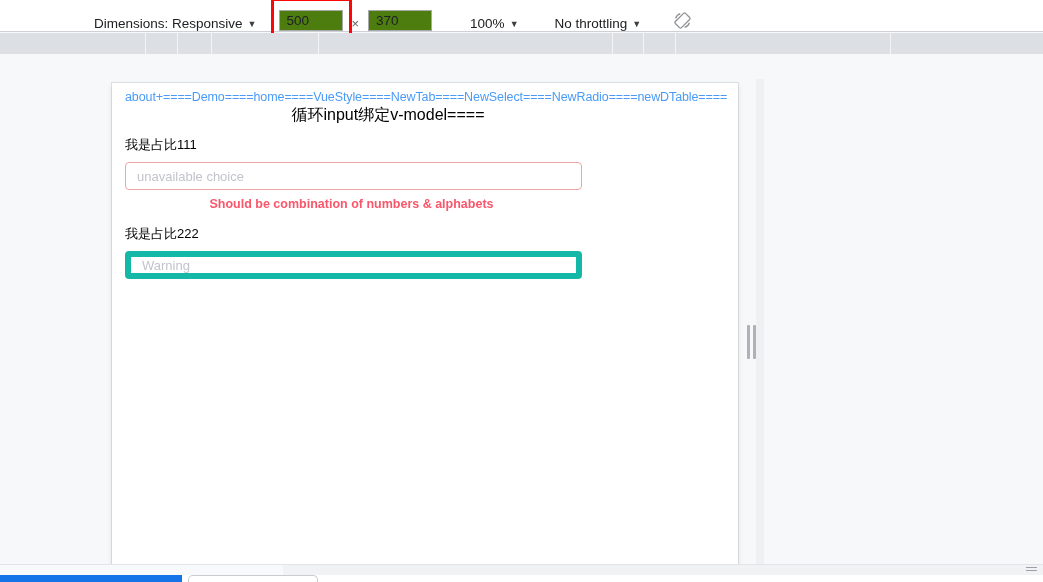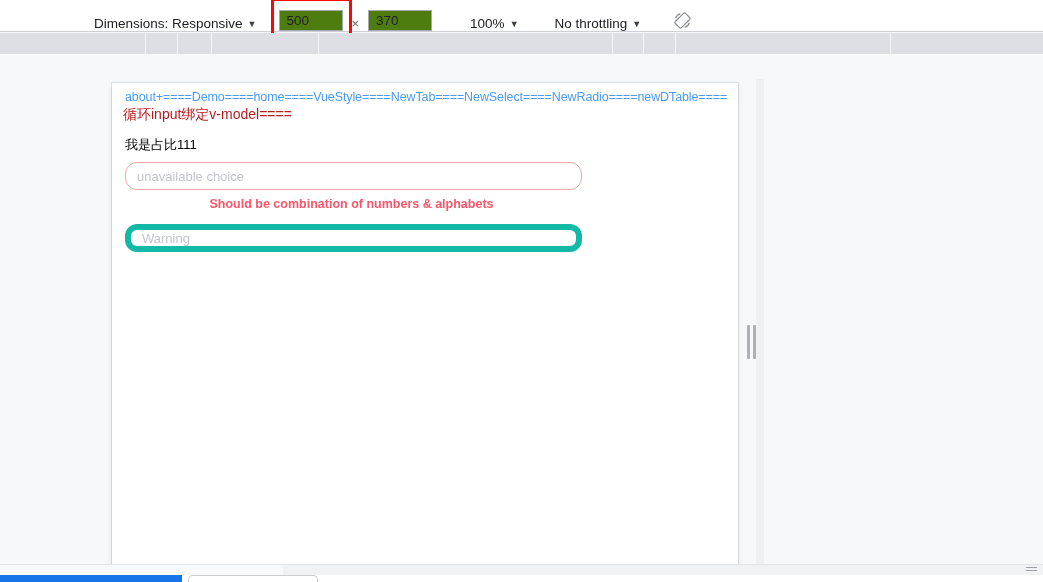--- a/index.html
+++ b/index.html
@@ -143,40 +143,40 @@
     padding: 6px 0 0 2px;
     font-size: 12.5px;
     line-height: 17px;
     color: #4a9bf7;
     letter-spacing: -0.1px;
     white-space: nowrap;
   }
   .nav-links-2 {
     margin: 0;
     padding: 0;
-    text-align: left;
-    font-size: 14px;
+    text-align: center;
+    font-size: 16px;
     line-height: 17px;
-    color: #b91c1c;
+    color: #000000;
     width: 530px;
   }
   .field-label {
     margin: 13px 0 0 2px;
     font-size: 13px;
     color: #000;
     line-height: 17px;
     font-family: "Liberation Sans", "DejaVu Sans", sans-serif;
   }
   .field-input {
     display: block;
     box-sizing: border-box;
     margin: 9px 0 0 2px;
     width: 457px;
     height: 28px;
-    border-radius: 12px;
+    border-radius: 4px;
     background: #fff;
     font-size: 13px;
     padding: 0 0 0 11px;
     outline: none;
     font-family: "Liberation Sans", "DejaVu Sans", sans-serif;
     color: #606266;
   }
   .field-input::placeholder { color: #c2c4cb; }
   .field-input.is-error { border: 1px solid #f0a7a7; }
   .field-input.is-warning { border: 6px solid #14b8a6; }
@@ -328,20 +328,21 @@
   <div id="device-frame">
 
     <div style="padding:0 0 0 11px;">
       <div class="nav-links">about+====Demo====home====VueStyle====NewTab====NewSelect====NewRadio====newDTable====</div>
       <div class="nav-links-2">循环input绑定v-model====</div>
 
       <div class="field-label">我是占比111</div>
       <input class="field-input is-error" type="text" placeholder="unavailable choice" style="">
       <div class="field-error-msg">Should be combination of numbers &amp; alphabets</div>
 
+      <div class="field-label">我是占比222</div>
       <input class="field-input is-warning" type="text" placeholder="Warning" style="">
     </div>
 
   </div>
 
   <div id="handle-right">
     <span class="grip-v"></span>
     <span class="grip-v"></span>
   </div>
 

